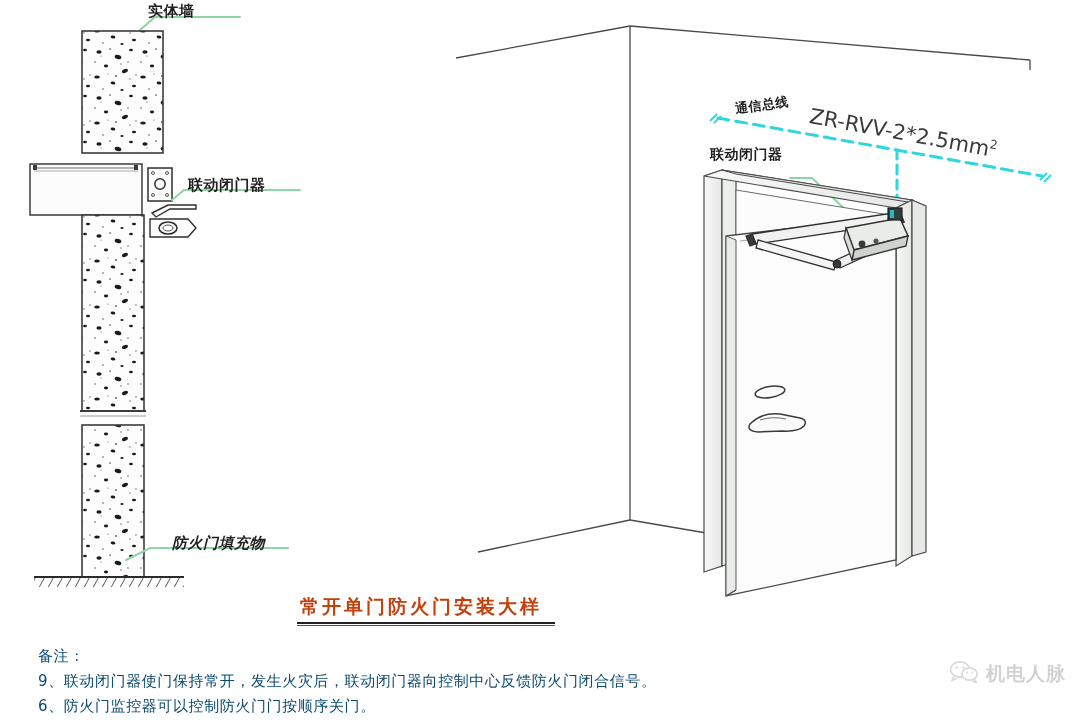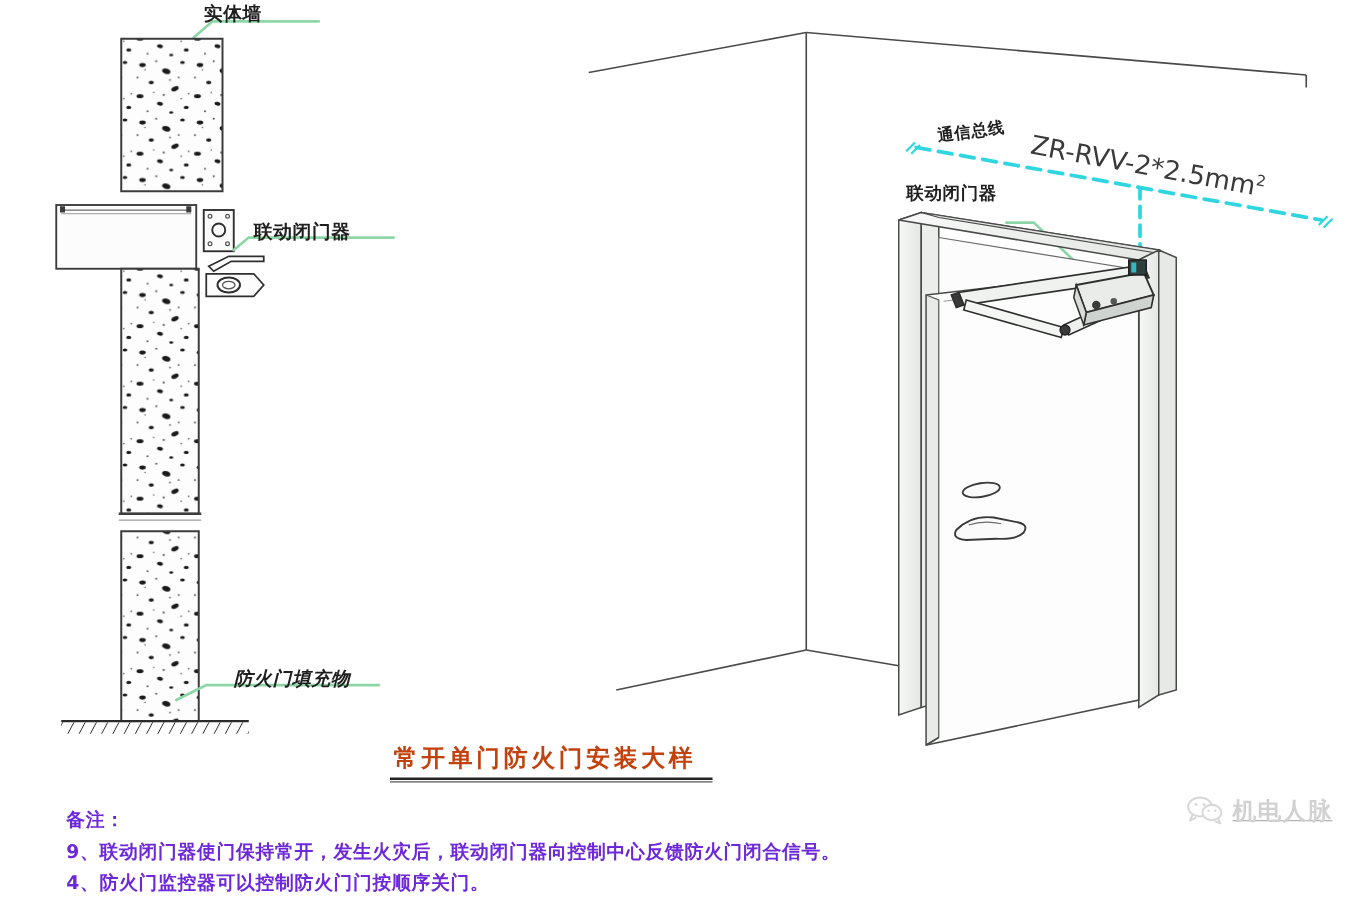--- a/index.html
+++ b/index.html
@@ -11,21 +11,20 @@
     width: 1080px;
     height: 720px;
     position: relative;
     overflow: hidden;
     font-family: "DejaVu Sans", "Liberation Sans", sans-serif;
     color: #1a1a1a;
   }
   #canvas-root {
     position: absolute;
     inset: 0;
-    margin-left: 15px;
   }
   svg.drawing {
     position: absolute;
     top: 0;
     left: 0;
     width: 1080px;
     height: 720px;
   }
   .label-text {
     position: absolute;
@@ -70,35 +69,34 @@
     height: 0;
     border-top: 2px solid #222;
     border-bottom: 1px solid #555;
     padding-bottom: 1px;
   }
   #notes-block {
     position: absolute;
     left: 38px;
     top: 644px;
     font-size: 15px;
-    font-weight: bold;
+    font-weight: normal;
     line-height: 25px;
-    color: #6d28d9;
+    color: #0c4a6e;
     letter-spacing: 0.6px;
   }
   #notes-block .note-line { white-space: nowrap; }
   #watermark {
     position: absolute;
     right: 14px;
-    top: 636px;
+    top: 660px;
     display: flex;
-    align-items: flex-start;
+    align-items: center;
     gap: 7px;
     opacity: 0.33;
-    text-decoration: underline;
   }
   #watermark .wm-text {
     font-size: 19px;
     font-weight: bold;
     color: #777;
     letter-spacing: 1px;
   }
 </style>
 </head>
 <body>
@@ -296,21 +294,21 @@
   <div class="label-text" id="label-cable-spec">
     <span>ZR-RVV-2*2.5mm</span><sup>2</sup>
   </div>
 
   <div id="diagram-title">常开单门防火门安装大样</div>
   <div id="title-underline"></div>
 
   <div id="notes-block">
     <div class="note-line">备注：</div>
     <div class="note-line">9、联动闭门器使门保持常开，发生火灾后，联动闭门器向控制中心反馈防火门闭合信号。</div>
-    <div class="note-line">4、防火门监控器可以控制防火门门按顺序关门。</div>
+    <div class="note-line">6、防火门监控器可以控制防火门门按顺序关门。</div>
   </div>
 
   <div id="watermark">
     <span>
       <svg width="30" height="24" viewBox="0 0 30 24">
         <ellipse cx="11" cy="9.5" rx="9.5" ry="7.6" fill="none" stroke="#8a8a8a" stroke-width="1.6"></ellipse>
         <path d="M 5 16 L 3 20.5 L 8 18" fill="none" stroke="#8a8a8a" stroke-width="1.6" stroke-linejoin="round"></path>
         <circle cx="7.8" cy="7.6" r="1.15" fill="#8a8a8a"></circle>
         <circle cx="14.2" cy="7.6" r="1.15" fill="#8a8a8a"></circle>
         <ellipse cx="20.5" cy="14" rx="7.6" ry="6.1" fill="#ffffff" stroke="#8a8a8a" stroke-width="1.6"></ellipse>

